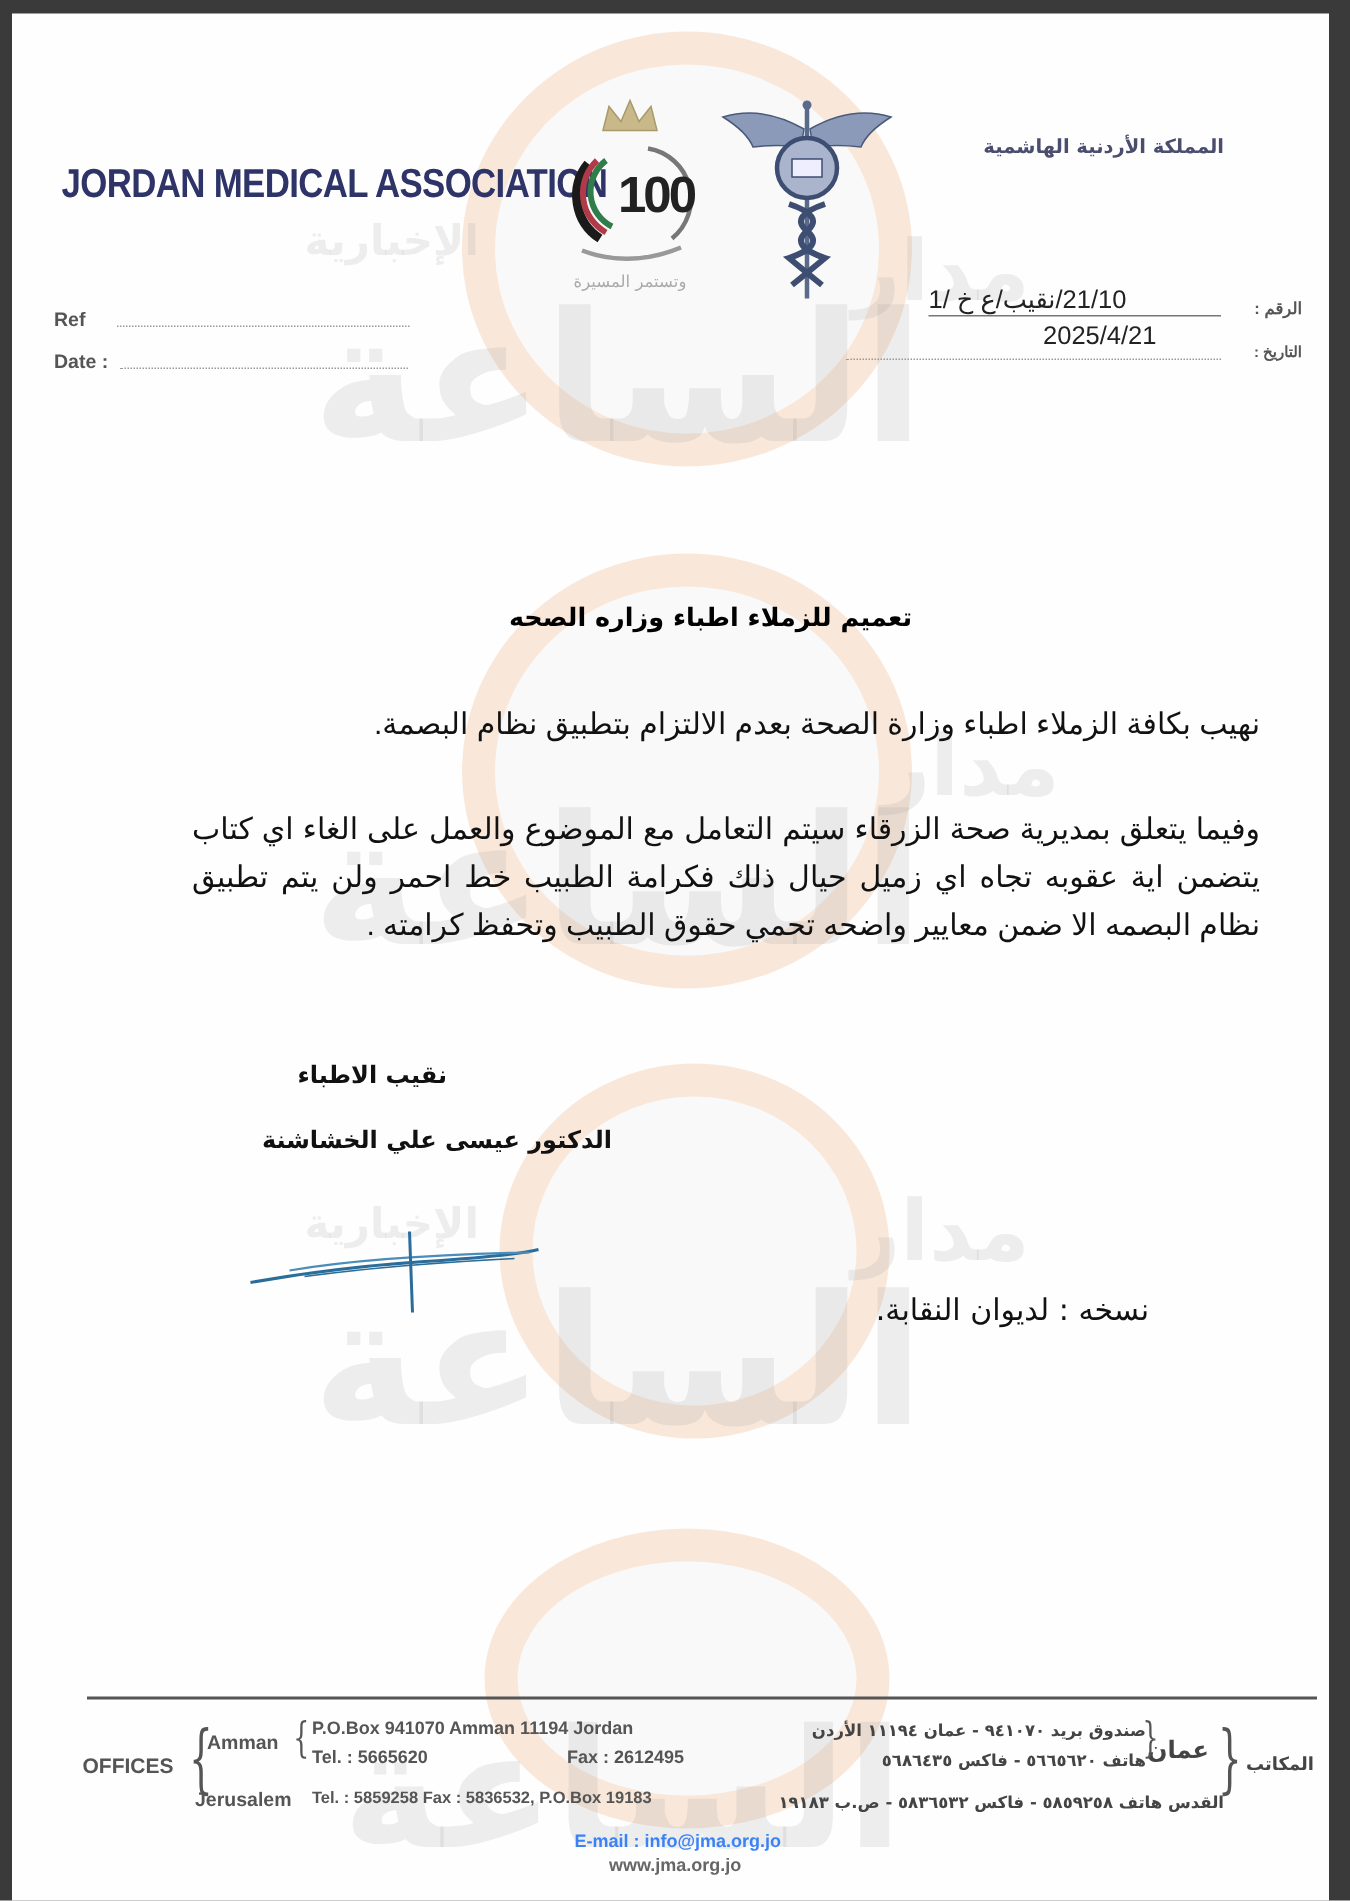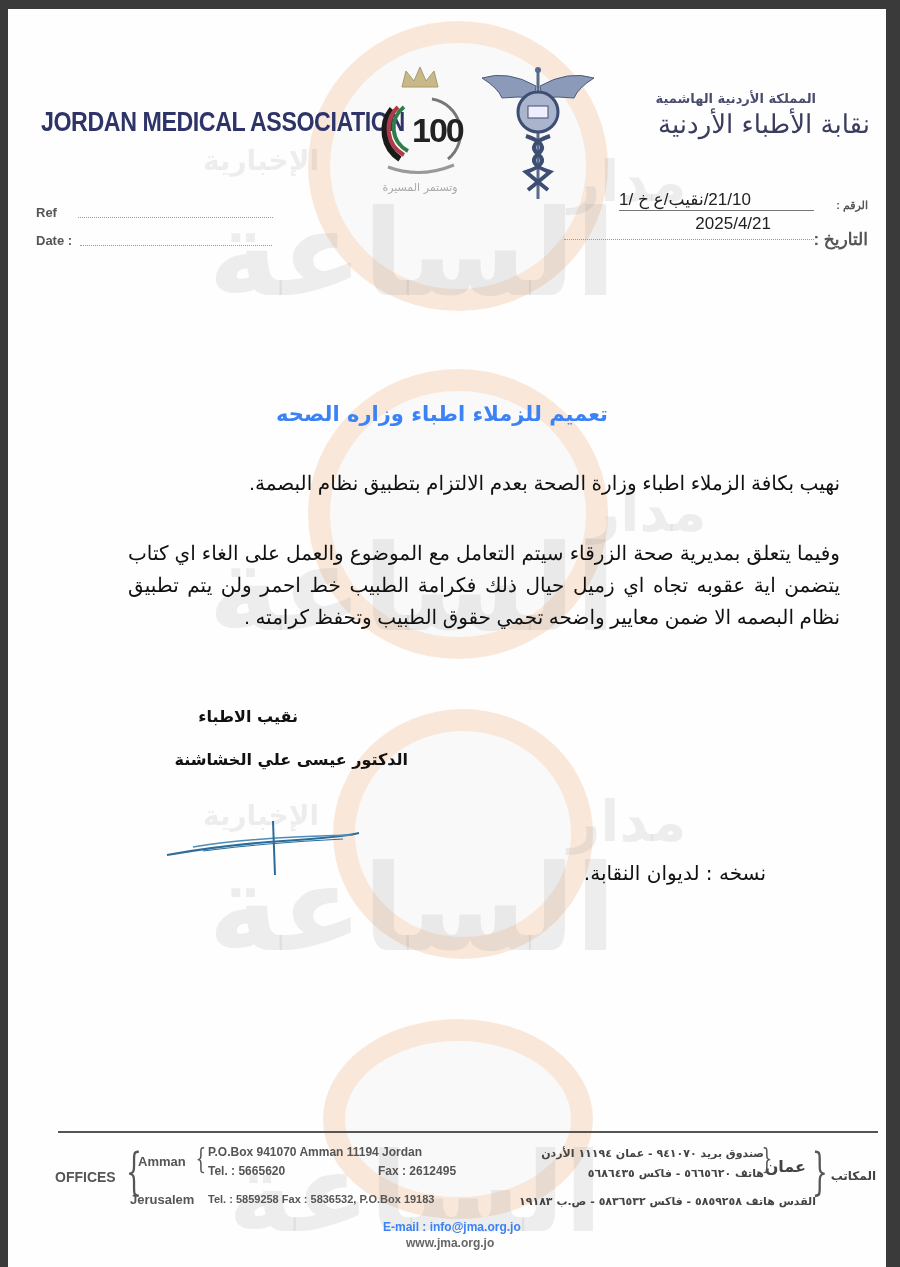--- a/index.html
+++ b/index.html
@@ -10,21 +10,21 @@
     .wm-text { color:rgba(150,150,150,0.16); font-family:"DejaVu Sans", sans-serif; font-weight:bold; direction:rtl; }
     .abs { position:absolute; }
     .en-sub { font-family:"Liberation Sans", sans-serif; font-weight:bold; color:#4a4d6e; font-size:17px; }
     .en-title { font-family:"Liberation Sans", sans-serif; font-weight:bold; color:#2e3468; font-size:27px; letter-spacing:-0.5px; transform:scaleX(0.86); transform-origin:left; }
     .ar { direction:rtl; font-family:"DejaVu Sans", sans-serif; }
     .ar-sub { font-weight:bold; color:#4a4d6e; font-size:13px; }
     .ar-title { color:#3a3d5e; font-size:26px; font-family:"DejaVu Serif", serif; }
     .label { font-family:"Liberation Sans", sans-serif; font-weight:bold; color:#555; font-size:13px; }
     .dots { border-bottom:1px dotted #999; }
     .hand { font-family:"Liberation Sans", sans-serif; color:#222; font-size:17px; }
-    .subject { font-weight:bold; font-size:21px; color:#3b82f6; }
+    .subject { font-weight:bold; font-size:17px; color:#000000; }
     .body-text { font-size:20px; color:#111; line-height:32px; text-align:justify; text-align-last:right; font-family:"Liberation Sans", sans-serif; }
     .sig { font-weight:bold; font-size:16px; color:#111; }
     .footer-line { position:absolute; left:50px; width:820px; height:2px; background:#555; }
     .foot-en { font-family:"Liberation Sans", sans-serif; font-weight:bold; color:#555; font-size:12px; }
     .foot-ar { direction:rtl; color:#444; font-size:11px; font-weight:bold; }
     .brace { font-family:"DejaVu Serif", serif; color:#555; }
   </style>
 </head>
 <body>
 
@@ -70,30 +70,29 @@
       <path d="M58 22 Q30 6 4 14 Q20 24 24 34 Q40 32 56 34 Z" fill="#8a9ab8" stroke="#4a5a7a"></path>
       <path d="M62 22 Q90 6 116 14 Q100 24 96 34 Q80 32 64 34 Z" fill="#8a9ab8" stroke="#4a5a7a"></path>
       <circle cx="60" cy="48" r="20" fill="#aab4cc" stroke="#3e4e72" stroke-width="3"></circle>
       <rect x="50" y="42" width="20" height="12" fill="#eef" stroke="#3e4e72"></rect>
       <path d="M48 72 Q72 80 60 90 Q48 100 72 108 Q60 118 50 126" fill="none" stroke="#3e4e72" stroke-width="4"></path>
       <path d="M72 72 Q48 80 60 90 Q72 100 48 108 Q60 118 70 126" fill="none" stroke="#3e4e72" stroke-width="4"></path>
     </svg>
   </div>
 
   <div class="abs ar ar-sub" style="right:70px; top:82px;">المملكة الأردنية الهاشمية</div>
-  <div class="abs ar ar-title" style="right:16px; top:100px;">نقابة الأطباء الأردنية</div>
 
   <div class="abs label" style="left:28px; top:196px;">Ref</div>
   <div class="abs dots" style="left:70px; top:208px; width:195px;"></div>
   <div class="abs label" style="left:28px; top:224px;">Date :</div>
   <div class="abs dots" style="left:72px; top:236px; width:192px;"></div>
 
   <div class="abs ar label" style="right:18px; top:190px; font-size:11px;">الرقم :</div>
   <div class="abs hand" style="right:72px; top:180px; direction:ltr; border-bottom:1px solid #777; width:195px; text-align:left;"><span style="unicode-bidi:plaintext;">21/10/نقيب/ع خ /1</span></div>
-  <div class="abs ar label" style="right:18px; top:220px; font-size:17px;">التاريخ :</div>
+  <div class="abs ar label" style="right:18px; top:220px; font-size:10px;">التاريخ :</div>
   <div class="abs hand" style="right:115px; top:205px;">2025/4/21</div>
   <div class="abs dots" style="right:72px; top:230px; width:250px;"></div>
 
   <div class="abs ar subject" style="right:278px; top:393px;">تعميم للزملاء اطباء وزاره الصحه</div>
 
   <div class="abs ar body-text" style="left:120px; top:458px; width:712px;">نهيب بكافة الزملاء اطباء وزارة الصحة بعدم الالتزام بتطبيق نظام البصمة.</div>
   <div class="abs ar body-text" style="left:120px; top:528px; width:712px;">وفيما يتعلق بمديرية صحة الزرقاء سيتم التعامل مع الموضوع والعمل على الغاء اي كتاب يتضمن اية عقوبه تجاه اي زميل حيال ذلك فكرامة الطبيب خط احمر ولن يتم تطبيق نظام البصمه الا ضمن معايير واضحه تحمي حقوق الطبيب وتحفظ كرامته .</div>
 
   <div class="abs ar sig" style="right:588px; top:698px;">نقيب الاطباء</div>
   <div class="abs ar sig" style="right:478px; top:741px;">الدكتور عيسى علي الخشاشنة</div>

